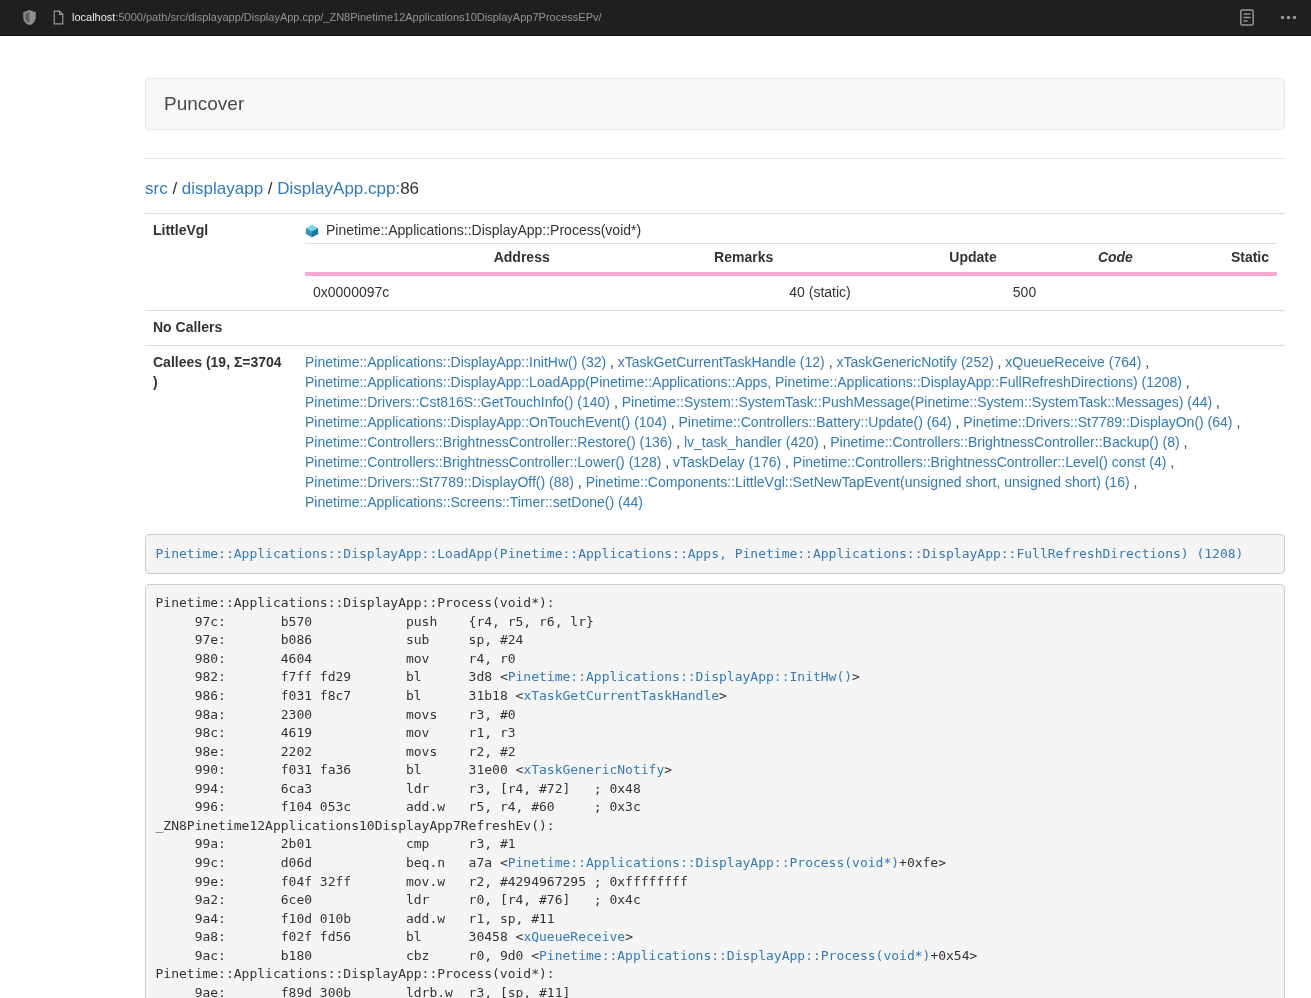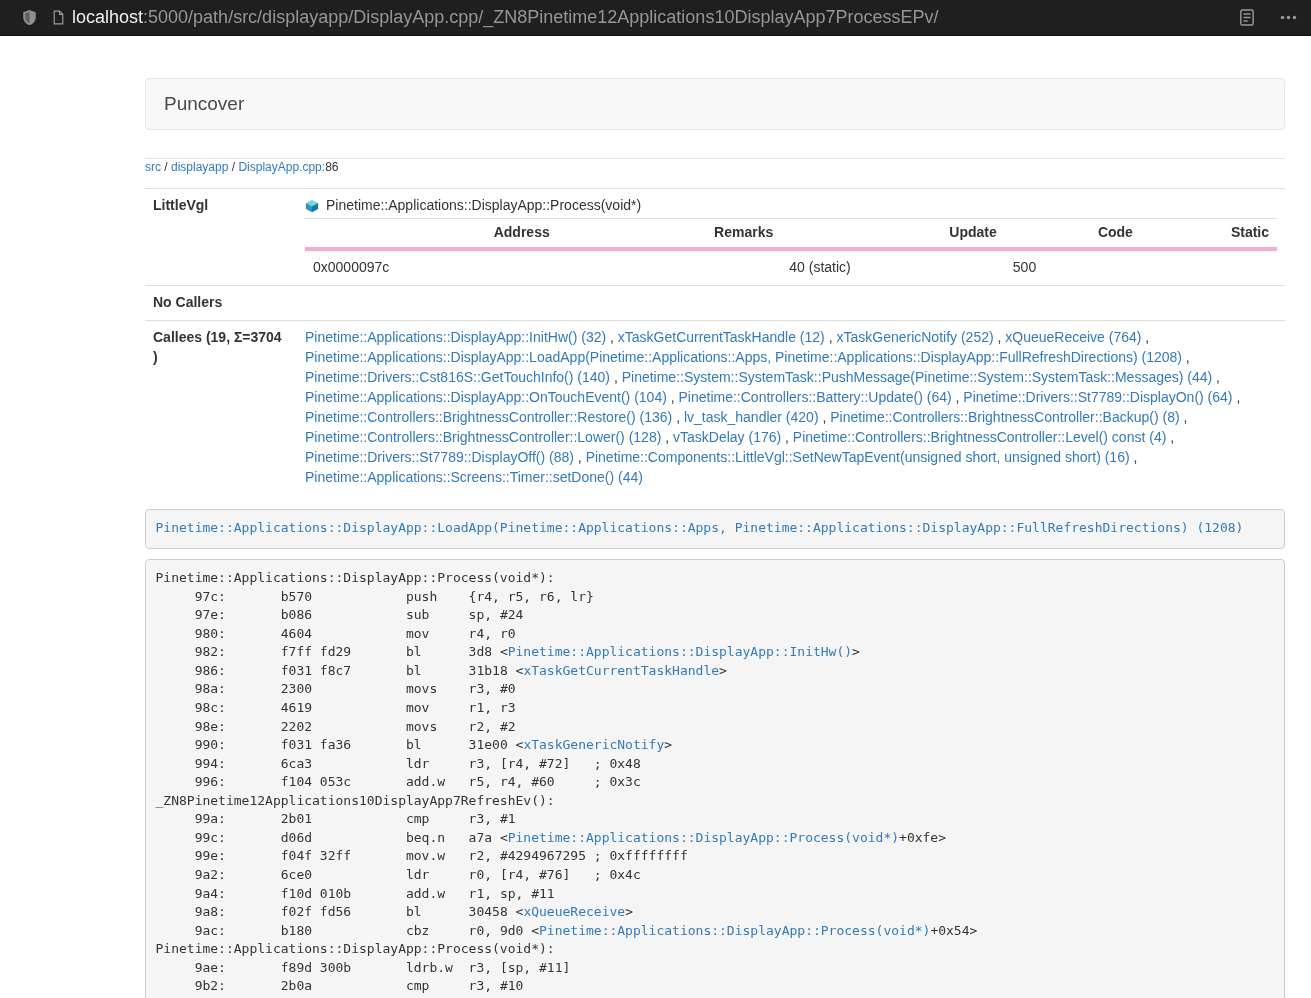--- a/index.html
+++ b/index.html
@@ -15,41 +15,41 @@
   
   .topbar {
     height: 36px; background: #1f1f1f;
     display: flex; align-items: center;
     border-bottom: 1px solid #111;
   }
   .topbar .icon-btn { display: flex; align-items: center; justify-content: center; }
   .tb-shield { margin-left: 22px; }
   .tb-doc { margin-left: 15px; }
   .url-bar {
-    margin-left: 7px; font-size: 18px; white-space: nowrap; overflow: hidden;
+    margin-left: 7px; font-size: 11px; white-space: nowrap; overflow: hidden;
     flex: 1 1 auto;
   }
   .url-host { color: #efefef; }
   .url-rest { color: #969696; }
   .tb-reader { margin-right: 26px; }
   .tb-menu { margin-right: 14px; }
 
   
   .container { width: 1140px; margin-left: 145px; }
 
   .navbar {
     margin-top: 42px; height: 52px;
     background: #f8f8f8; border: 1px solid #e7e7e7; border-radius: 4px;
     display: flex; align-items: center;
   }
   .brand { padding-left: 18px; font-size: 19px; color: #4a4a4a; text-align: right; }
 
   hr.rule { border: 0; border-top: 1px solid #e5e5e5; margin: 28px 0 0 0; }
 
-  .breadcrumb { font-size: 12px; color: #333; }
+  .breadcrumb { margin-top: 18px; font-size: 17px; color: #333; }
 
   
   table.main { width: 100%; border-collapse: collapse; margin-top: 12px; }
   table.main > tbody > tr > th,
   table.main > tbody > tr > td {
     border-top: 1px solid #ddd; padding: 7px 8px;
     text-align: left; vertical-align: top;
   }
   table.main > tbody > tr > th { font-weight: bold; width: 152px; }
   td.fn-cell { padding-bottom: 0 !important; }
@@ -57,21 +57,21 @@
   .symbol-line { display: flex; align-items: center; }
   .func-icon { display: inline-flex; margin-right: 7px; }
 
   table.inner { width: 100%; border-collapse: collapse; margin-top: 2px; margin-bottom: 0; }
   table.inner th {
     border-top: 1px solid #ddd; padding: 4px 8px;
     font-weight: bold; text-align: right;
   }
   table.inner td { border-top: 4px solid #f9a8d4; padding: 7px 8px; text-align: left; }
   .col-address { width: 26%; } .col-remarks { width: 23%; margin-left: 44px; }
-  .col-stack { width: 23%; } .col-code { width: 14%; } .col-static { width: 14%; }
+  .col-stack { width: 23%; } .col-code { width: 14%; font-style: italic; } .col-static { width: 14%; }
 
   
   .pre-box {
     display: block;
     font-family: "DejaVu Sans Mono", "Liberation Mono", monospace;
     font-size: 13px; line-height: 1.42857;
     background: #f5f5f5; border: 1px solid #ccc; border-radius: 4px;
     padding: 9.5px; margin: 0;
     color: #333; white-space: pre; tab-size: 8; -moz-tab-size: 8;
     overflow: hidden;

